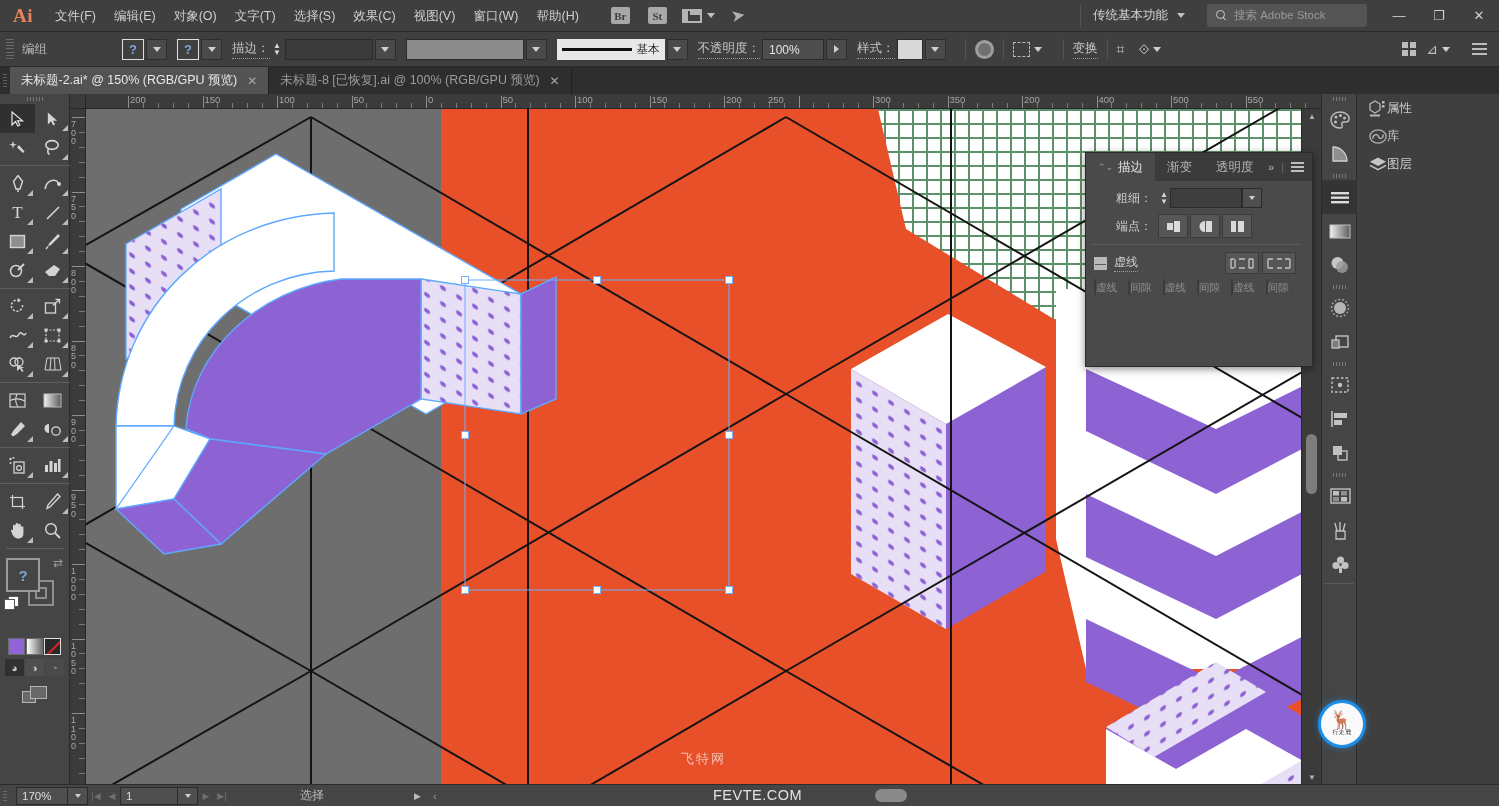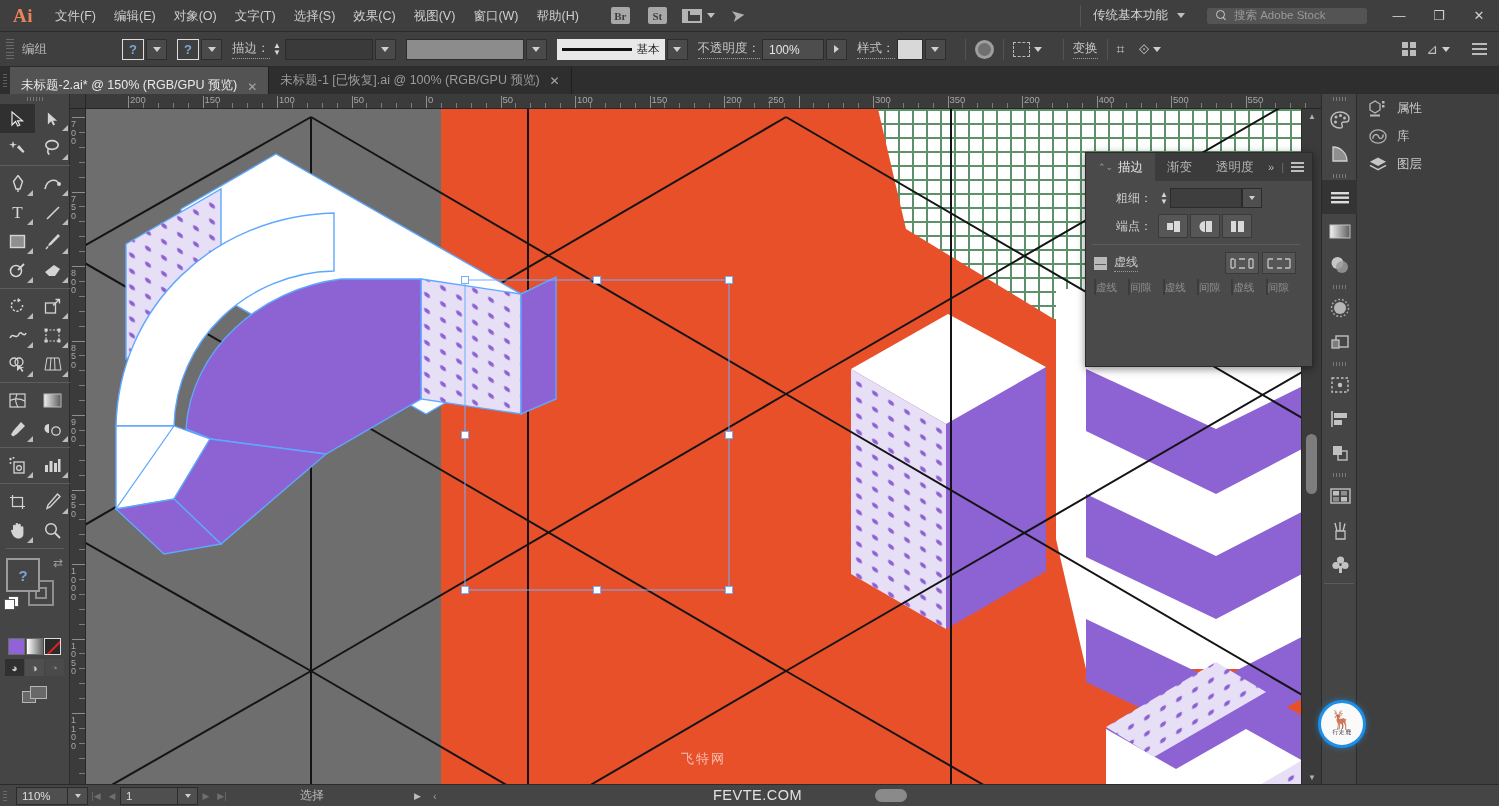--- a/index.html
+++ b/index.html
@@ -36,21 +36,21 @@
   .arr-ic i{ display:block;background:#b4b4b4;}
   .arr-ic i:first-child{ width:7px; height:100%; }
   .arr-ic i:last-child{ width:100%;height:4px;align-self:flex-start;margin-left:2px;}
   .chev{ width:0;height:0;border-left:4px solid transparent;border-right:4px solid transparent;border-top:5px solid #c0c0c0;}
   .rocket{ margin-left:16px; color:#b0b0b0; font-size:17px; transform:rotate(-10deg);}
   .mb-spacer{ flex:1; }
   .ws-sel{ display:flex;align-items:center;gap:9px; padding:0 12px; border-left:1px solid #545454; height:22px;}
   .ws-sel span{ font-size:12.5px;color:#d4d4d4;}
   .stock-search{
     display:flex;align-items:center;gap:7px;background:#545454;border-radius:3px;
-    height:16px;padding:0 9px;margin-left:10px;width:160px;
+    height:23px;padding:0 9px;margin-left:10px;width:160px;
   }
   .stock-search .mag{ position:relative;width:11px;height:11px;flex:none;}
   .stock-search .mag::before{content:"";position:absolute;width:7px;height:7px;border:1.4px solid #c9c9c9;border-radius:50%;left:0;top:0;}
   .stock-search .mag::after{content:"";position:absolute;width:4px;height:1.4px;background:#c9c9c9;transform:rotate(45deg);left:6px;top:8px;}
   .stock-search span{ font-size:11.5px;color:#9a9a9a; white-space:nowrap;}
   .winbtns{ display:flex;margin-left:12px;}
   .winbtn{ width:40px;height:32px;display:flex;align-items:center;justify-content:center;color:#d0d0d0;font-size:13px;}
 
   
   .ctrlbar{
@@ -89,21 +89,21 @@
   .grid-ic{ display:grid;grid-template-columns:repeat(2,6px);grid-template-rows:repeat(2,6px);gap:2px;}
   .grid-ic i{ background:#bcbcbc;display:block;}
   .hamb{ width:15px;height:12px;display:flex;flex-direction:column;justify-content:space-between;}
   .hamb i{height:2px;background:#bcbcbc;display:block;}
 
   
   .tabbar{ position:absolute;left:0;top:67px;width:1499px;height:27px;background:#2e2e2e;display:flex;align-items:flex-end;}
   .tab-grip{width:10px;height:27px;display:flex;flex-direction:column;justify-content:center;gap:2px;padding:0 3px;}
   .tab-grip i{height:1px;background:#606060;display:block;}
   .tab{ height:27px;display:flex;align-items:center;gap:10px;padding:0 11px;font-size:12.5px;border-right:1px solid #1f1f1f;white-space:nowrap;}
-  .tab.active{ background:#535353;color:#e8e8e8;align-items:flex-end;}
+  .tab.active{ background:#535353;color:#e8e8e8;}
   .tab.inactive{ background:#2e2e2e;color:#9b9b9b;}
   .tab .x{font-size:12px;color:#a8a8a8;}
 
   
   .toolbar{
     position:absolute;left:0;top:94px;width:70px;height:690px;background:#454545;
     border-right:1px solid #2b2b2b;
   }
   .tb-handle{width:100%;height:10px;display:flex;align-items:center;justify-content:center;gap:2px;}
   .tb-handle i{width:1px;height:4px;background:#777;display:block;}
@@ -156,21 +156,21 @@
   
   .icondock{position:absolute;left:1321px;top:94px;width:36px;height:690px;background:#454545;border-left:1px solid #2b2b2b;border-right:1px solid #2b2b2b;}
   .dk-handle{height:9px;display:flex;align-items:center;justify-content:center;gap:2px;}
   .dk-handle i{width:1px;height:4px;background:#7a7a7a;display:block;}
   .dk-ic{width:36px;height:34px;display:flex;align-items:center;justify-content:center;color:#bdbdbd;}
   .dk-ic.active{background:#343434;}
   .dk-div{width:30px;height:1px;background:#5a5a5a;margin:2px auto;}
 
   
   .rightpanel{position:absolute;left:1357px;top:94px;width:142px;height:690px;background:#3f3f3f;}
-  .rp-item{height:28px;display:flex;align-items:center;gap:10px;padding-left:12px;color:#c9c9c9;font-size:12.5px;}
+  .rp-item{height:28px;display:flex;align-items:center;padding-left:12px;color:#c9c9c9;font-size:12.5px;}
   .rp-ic{width:18px;height:18px;display:flex;align-items:center;justify-content:center;color:#b4b4b4;}
 
   
   .strokepanel{
     position:absolute;left:1085px;top:152px;width:228px;height:215px;
     background:#4a4a4a;border:1px solid #2b2b2b;box-shadow:0 2px 8px rgba(0,0,0,.45);
     z-index:40;
   }
   .sp-tabs{display:flex;height:28px;background:#3b3b3b;align-items:stretch;}
   .sp-tab{display:flex;align-items:center;padding:0 12px;font-size:12.5px;color:#b5b5b5;}
@@ -363,21 +363,21 @@
         <i></i>
         <i></i>
         <i></i>
         <i></i>
       </div>
     <div class="tab active">
       <span>未标题-2.ai* @ 150% (RGB/GPU 预览)</span>
       <span class="x">✕</span>
     </div>
     <div class="tab inactive">
-      <span>未标题-1 [已恢复].ai @ 100% (RGB/GPU 预览)</span>
+      <span>未标题-8 [已恢复].ai @ 100% (RGB/GPU 预览)</span>
       <span class="x">✕</span>
     </div>
   </div>
 
   <div class="toolbar">
     <div class="tb-handle">
         <i></i>
         <i></i>
         <i></i>
         <i></i>
@@ -1162,21 +1162,21 @@
   </div>
 
   <div class="statusbar">
     <div class="sb-grip">
         <i></i>
         <i></i>
         <i></i>
         <i></i>
       </div>
     <div class="zoombox">
-      <span class="v">110%</span>
+      <span class="v">170%</span>
       <span class="dd"></span>
     </div>
     <div class="navbtn dim">|◀</div>
     <div class="navbtn dim">◀</div>
     <div class="pagebox">
       <span class="v">1</span>
       <span class="dd"></span>
     </div>
     <div class="navbtn dim">▶</div>
     <div class="navbtn dim">▶|</div>

